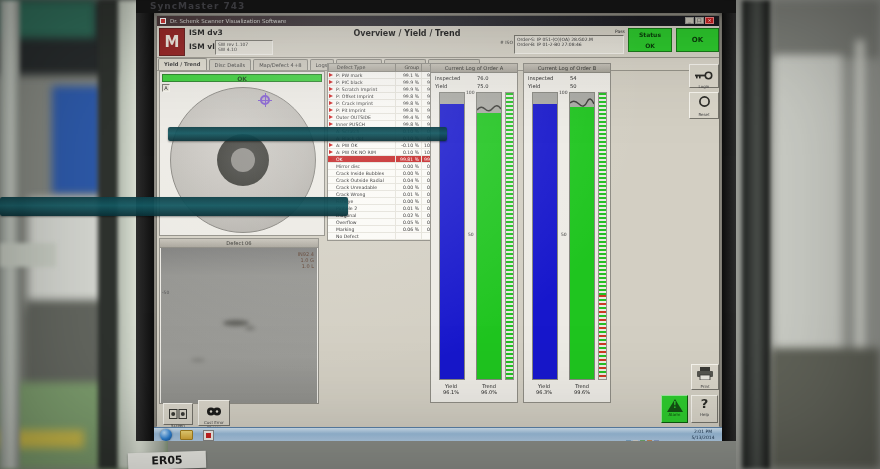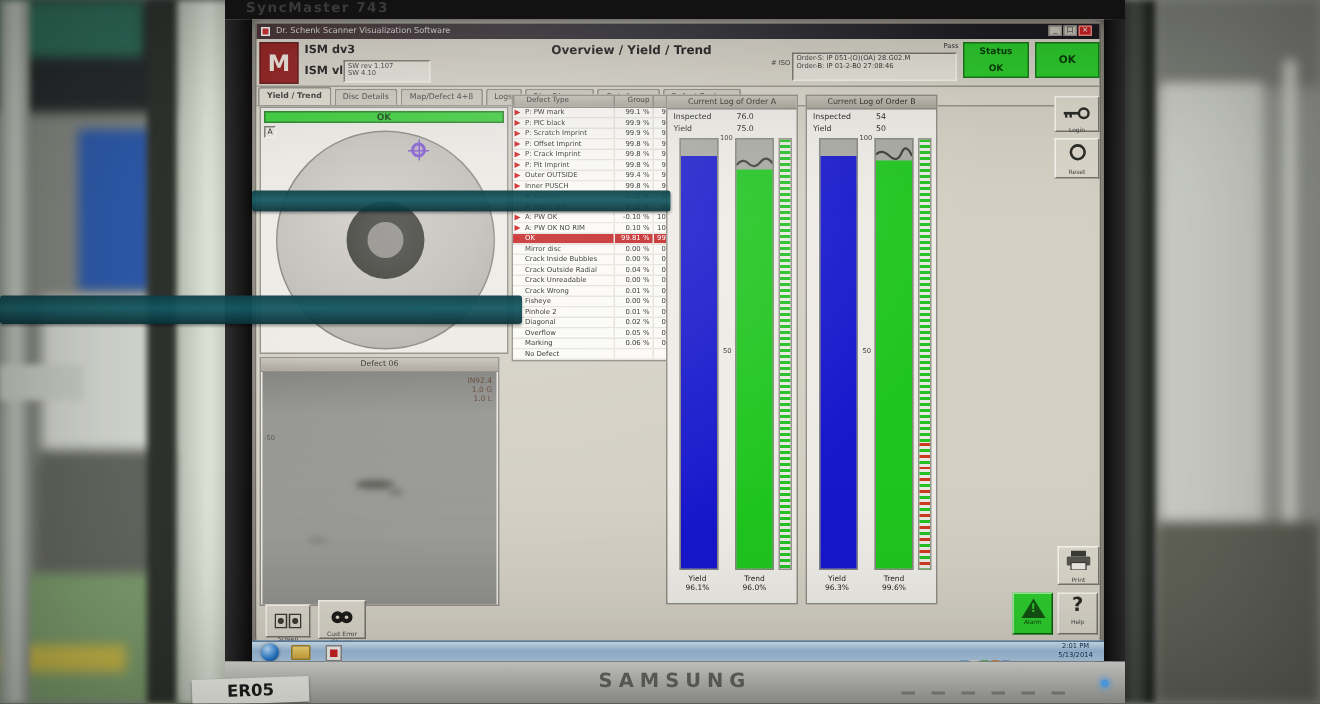--- a/index.html
+++ b/index.html
@@ -97,33 +97,26 @@
   </div>
 
   <div class="abs" style="left:736px;top:0;width:144px;height:469px;overflow:hidden;background:#9a9c96">
     <div class="abs blur4" style="left:34px;top:0;width:110px;height:58px;background:#7d7f79"></div>
     <div class="abs blur4" style="left:38px;top:55px;width:68px;height:300px;background:#caccc5"></div>
     <div class="abs blur4" style="left:120px;top:40px;width:8px;height:350px;background:#dadcd4"></div>
     <div class="abs blur4" style="left:34px;top:348px;width:110px;height:121px;background:#606258"></div>
     <div class="abs blur2" style="left:6px;top:0;width:28px;height:469px;background:linear-gradient(90deg,#1e211f,#4b4f4b 55%,#151715)"></div>
   </div>
 
-  <div class="abs" style="left:150px;top:0;width:712px;height:469px">
+  <div class="abs" style="left:136px;top:0;width:712px;height:469px">
     <div class="abs bezel-top" style="left:0;top:0;width:600px;height:13px">
       <span class="abs model-label" style="left:14px;top:1px">SyncMaster 743</span>
     </div>
     <div class="abs bezel-side" style="left:0;top:13px;width:18px;height:428px"></div>
     <div class="abs bezel-side" style="left:586px;top:13px;width:14px;height:428px;background:linear-gradient(90deg,#0d0d0d,#2c2c2c)"></div>
-    <div class="abs bezel-bottom" style="left:0;top:441px;width:600px;height:28px">
-      <div class="abs brand" style="left:150px;top:6px;width:300px">SAMSUNG</div>
-      <div class="abs" style="left:440px;top:10px;width:130px;height:6px">
-        <i class="touchmark"></i><i class="touchmark"></i><i class="touchmark"></i><i class="touchmark"></i><i class="touchmark"></i><i class="touchmark"></i>
-      </div>
-      <div class="abs led" style="left:584px;top:12px"></div>
-    </div>
 
     <div class="abs screen" style="left:18px;top:13px;width:568px;height:428px">
 
       <div class="abs appwin" style="left:2px;top:2px;width:564px;height:411px">
 
         <div class="abs titlebar" style="left:0;top:0;width:562px;height:10px">
           <span class="abs" style="left:3px;top:2px;width:6px;height:6px;background:#c22;border:1px solid #fff"></span>
           <span class="abs" style="left:13px;top:0">Dr. Schenk Scanner Visualization Software</span>
           <span class="abs wbtn" style="left:528px;top:1px">_</span>
           <span class="abs wbtn" style="left:538px;top:1px">口</span>

